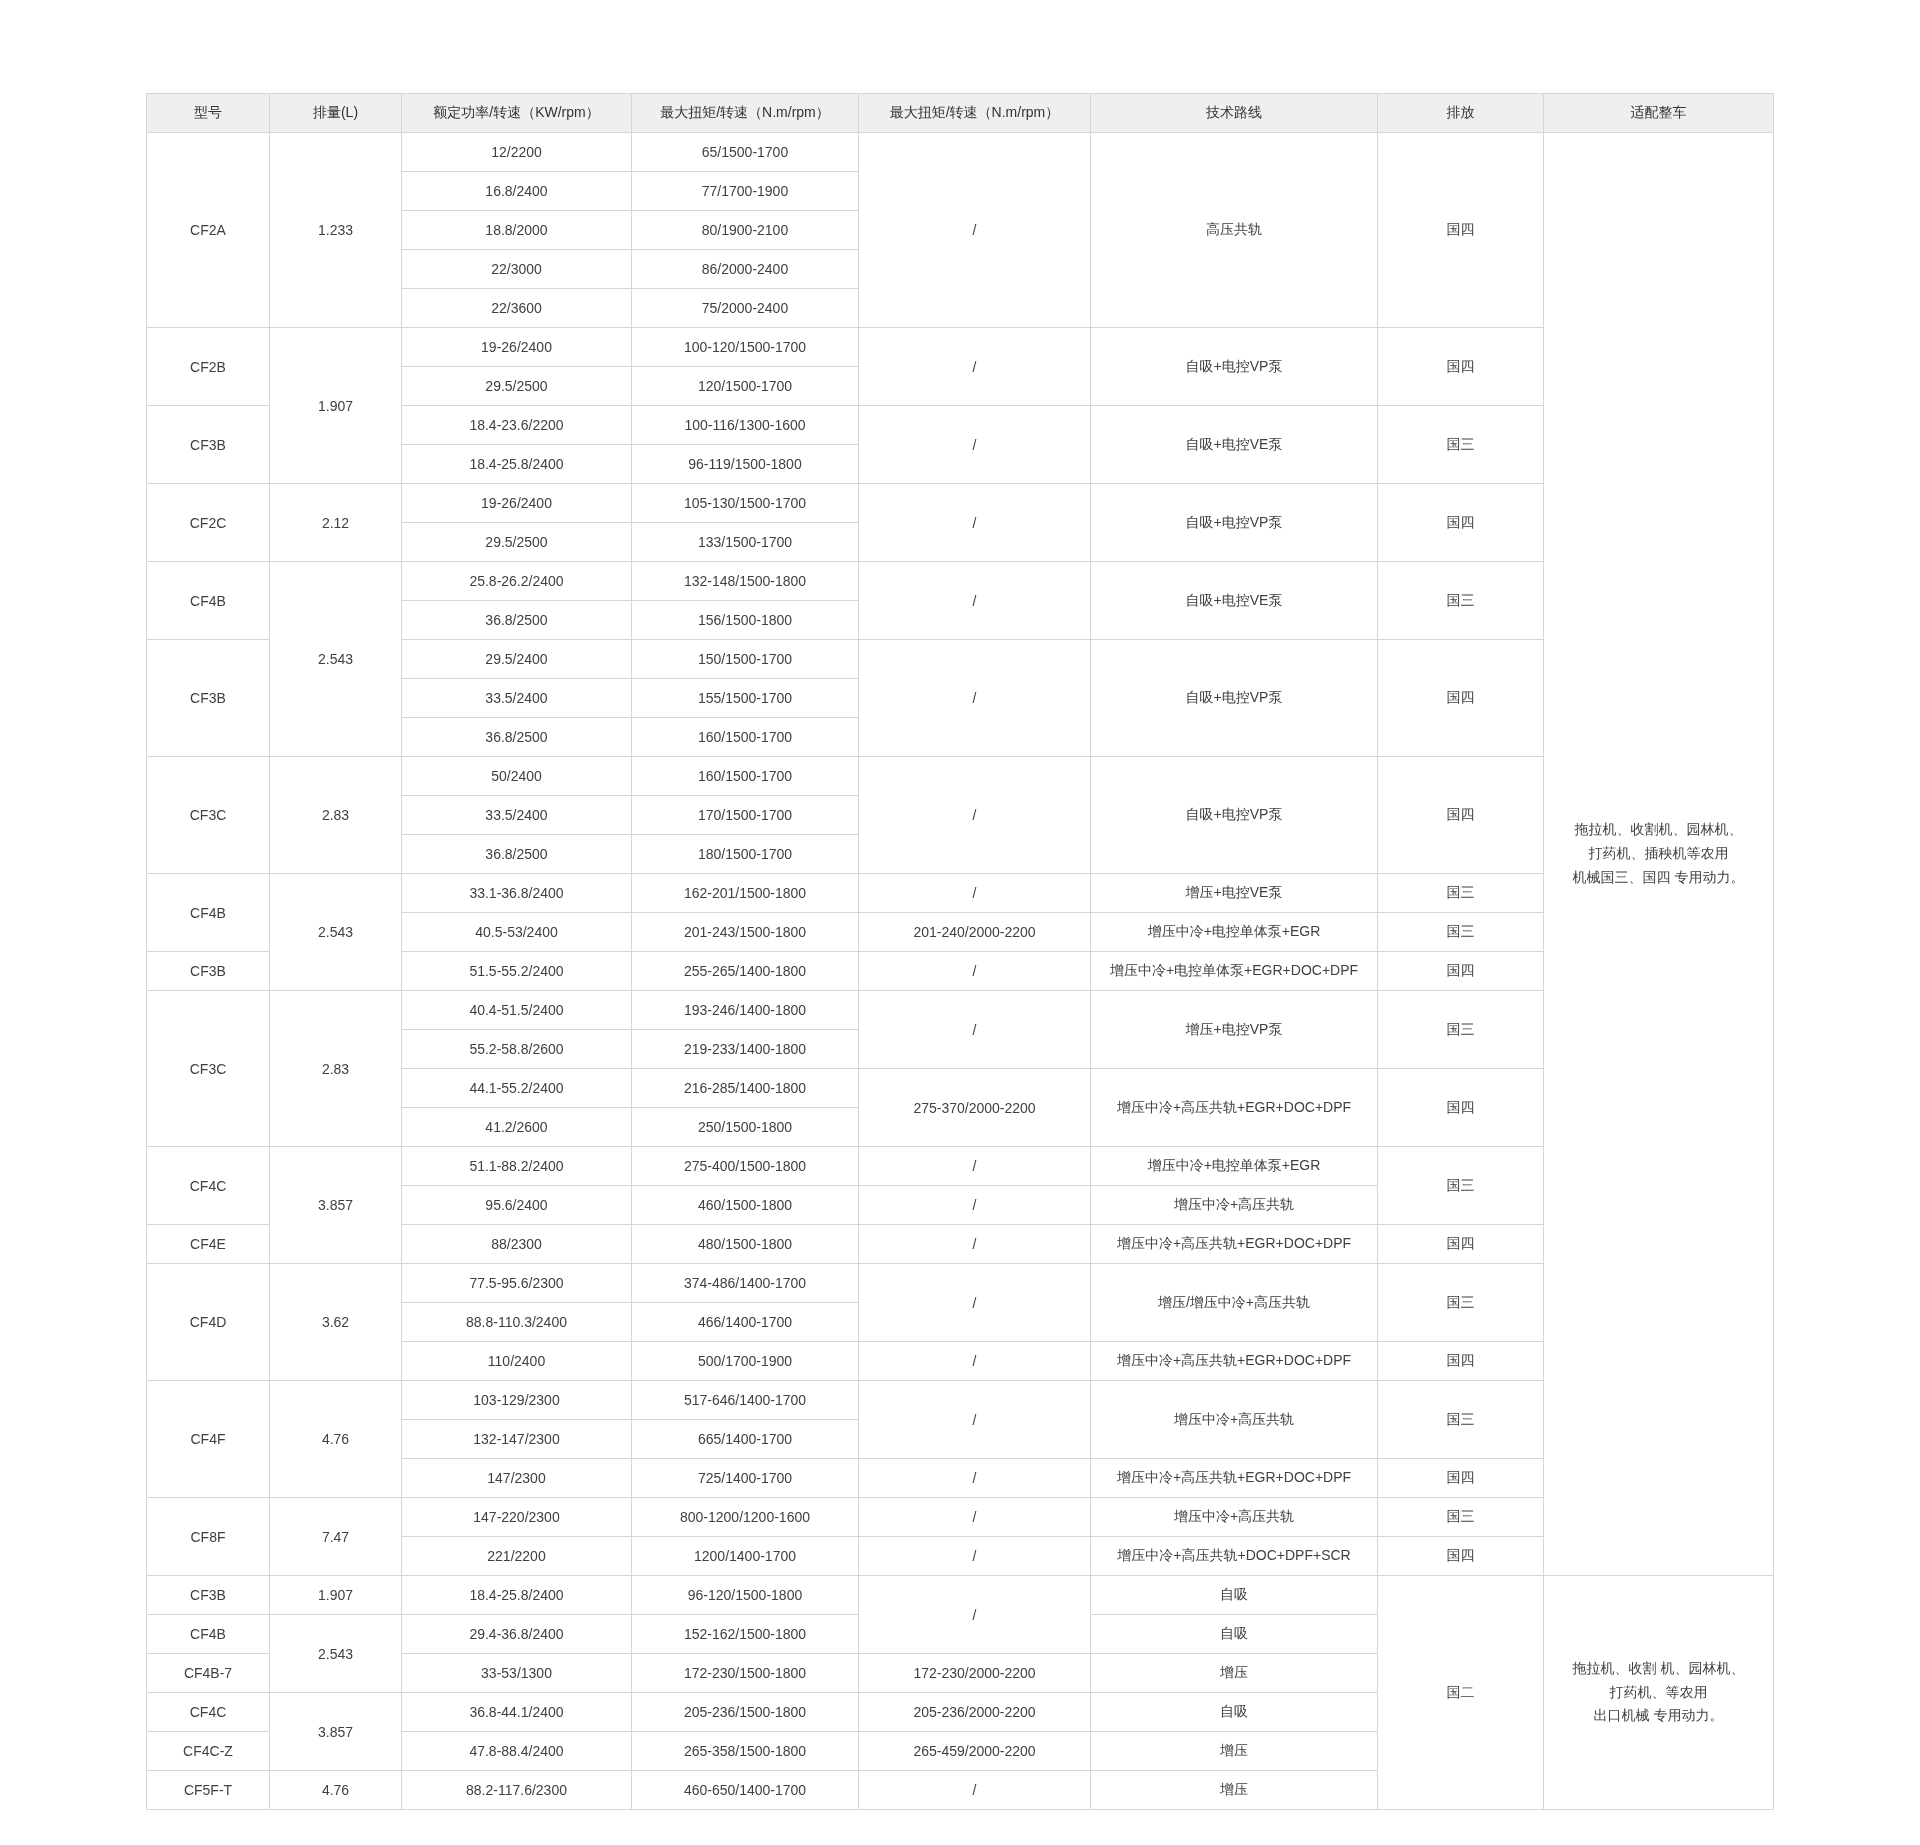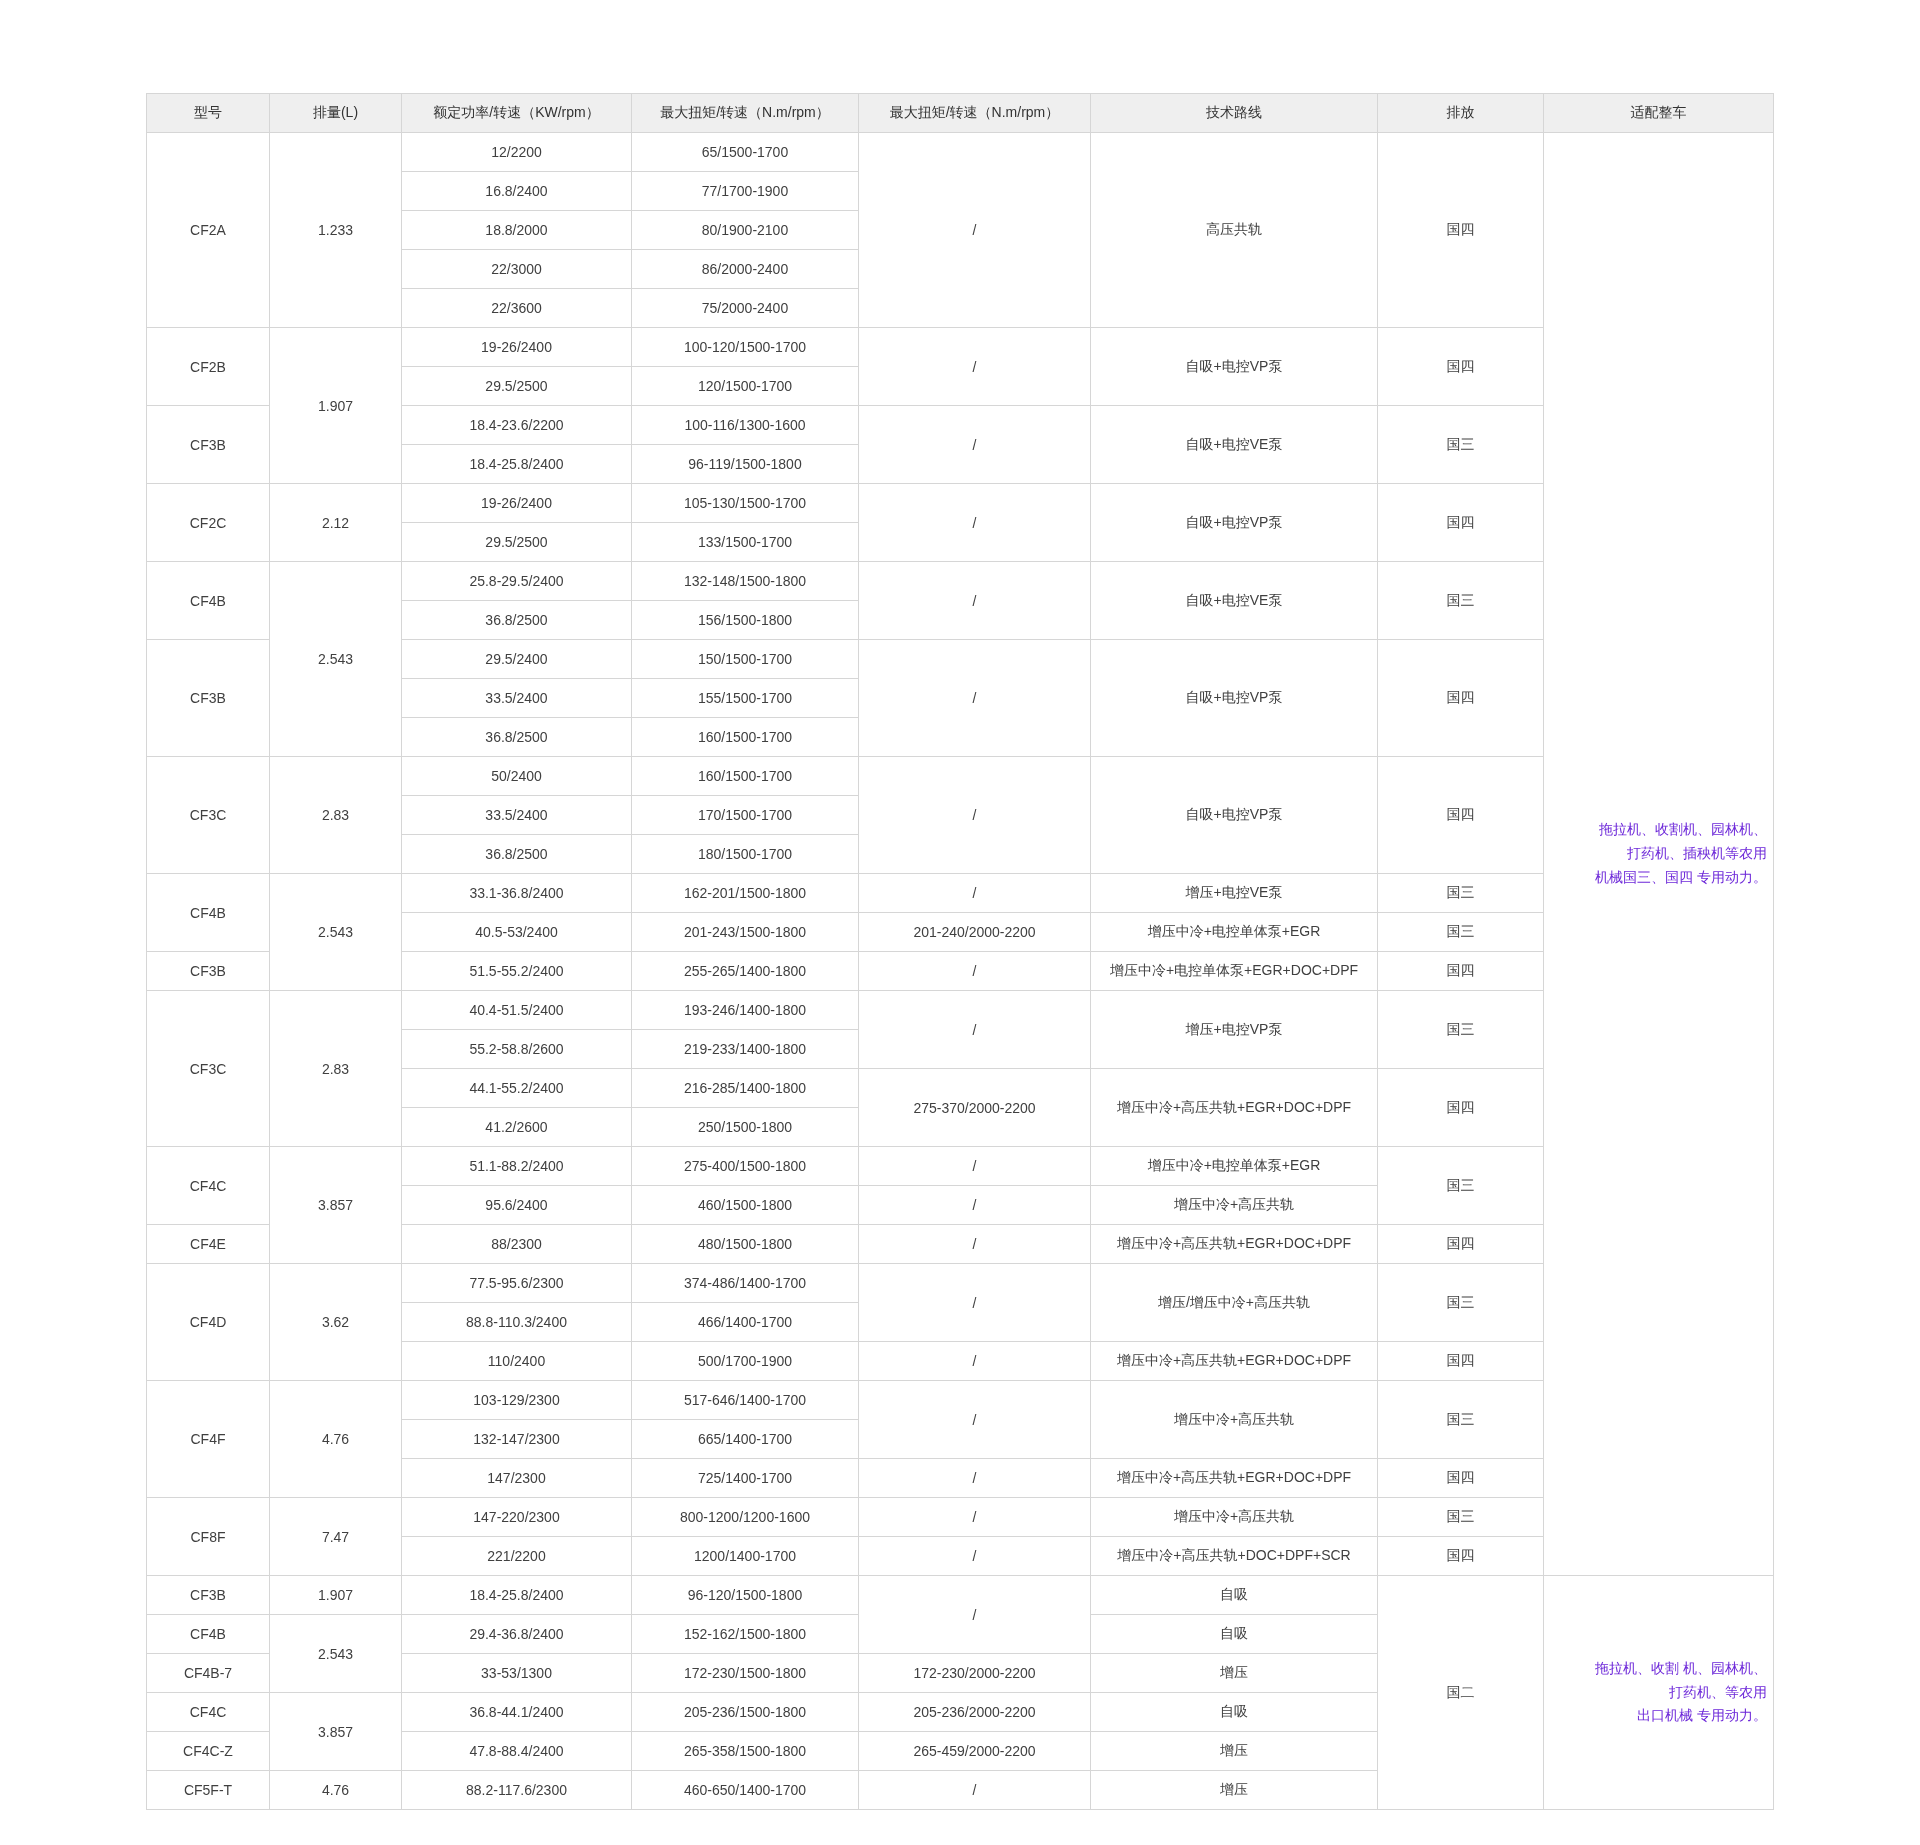--- a/index.html
+++ b/index.html
@@ -18,22 +18,21 @@
       overflow:hidden;
   }
   table.spec-table thead th{
       background:#efefef;
       color:#333333;
       height:38px;
   }
   table.spec-table td.fit{
       white-space:pre-line;
       line-height:1.7;
-      color:#6d28d9;
-      text-align:right;
+      color:#404040;
   }
 </style>
 </head>
 <body>
 
 <div class="page">
   <table class="spec-table">
     <colgroup>
       <col style="width:123px">
       <col style="width:132px">
@@ -119,21 +118,21 @@
           <td rowspan="2">自吸+电控VP泵</td>
           <td rowspan="2">国四</td>
         </tr>
         <tr>
           <td>29.5/2500</td>
           <td>133/1500-1700</td>
         </tr>
         <tr>
           <td rowspan="2">CF4B</td>
           <td rowspan="5">2.543</td>
-          <td>25.8-29.5/2400</td>
+          <td>25.8-26.2/2400</td>
           <td>132-148/1500-1800</td>
           <td rowspan="2">/</td>
           <td rowspan="2">自吸+电控VE泵</td>
           <td rowspan="2">国三</td>
         </tr>
         <tr>
           <td>36.8/2500</td>
           <td>156/1500-1800</td>
         </tr>
         <tr>

